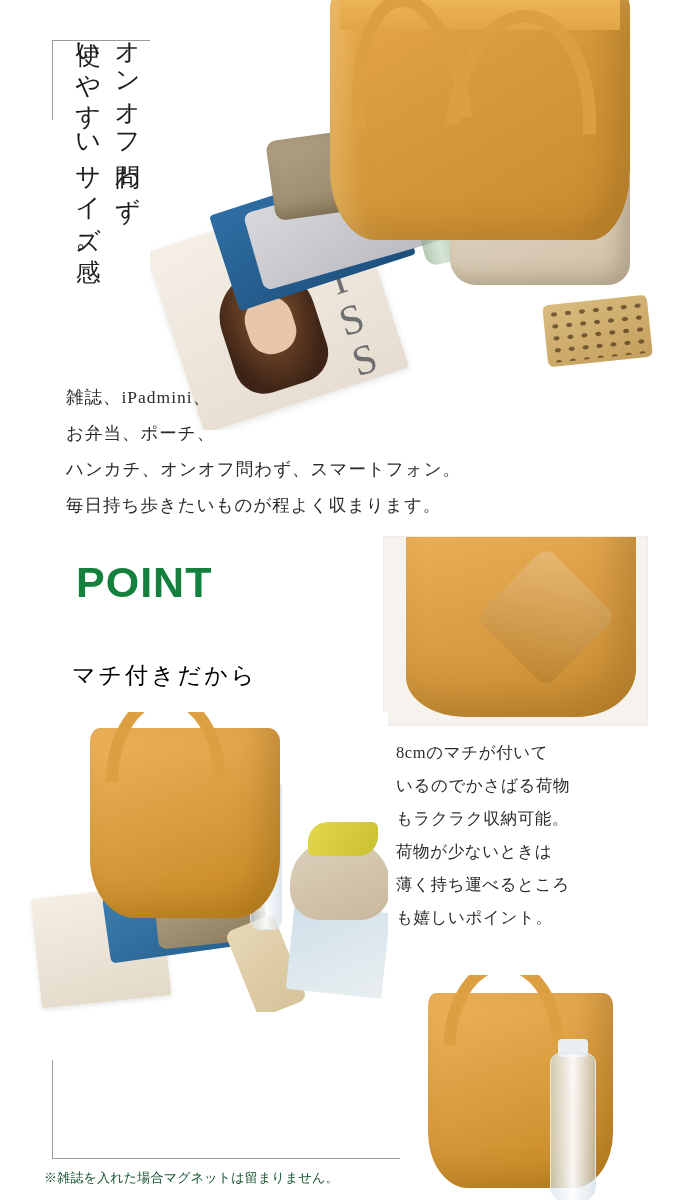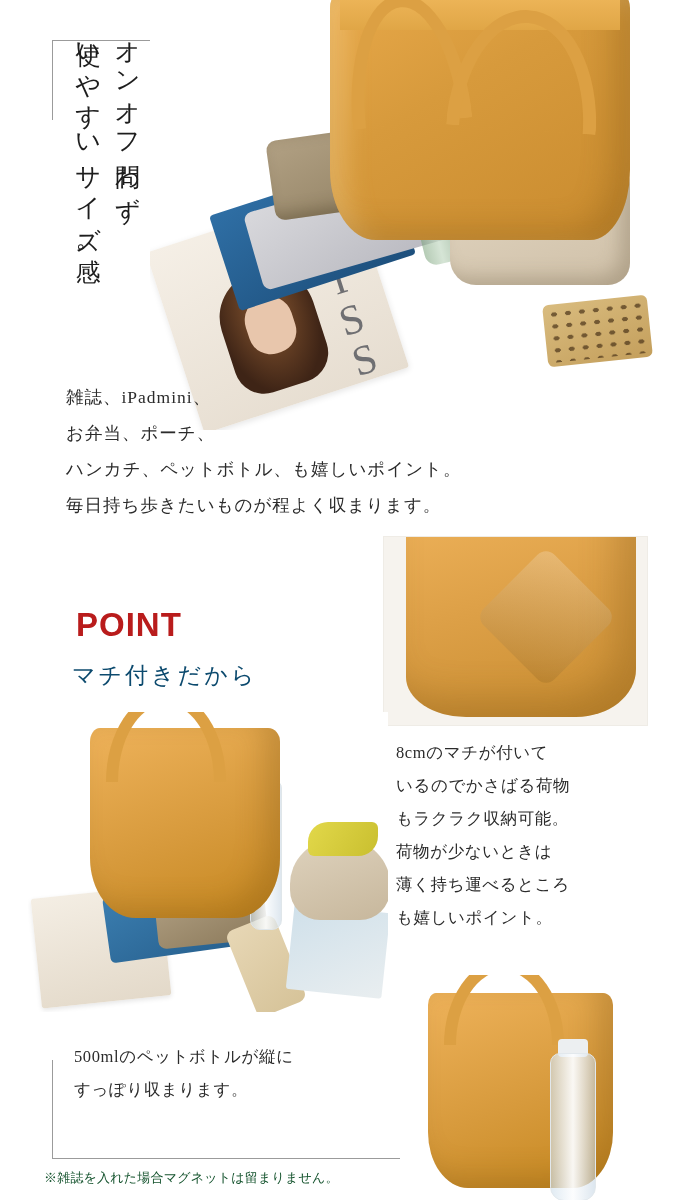--- a/index.html
+++ b/index.html
@@ -246,33 +246,32 @@
     color: #2b2b2b;
     white-space: pre-line;
   }
   #intro-list { left: 66px; top: 380px; width: 470px; }
 
   .point-title {
     position: absolute;
     left: 76px; top: 558px;
     font-family: "Liberation Sans", sans-serif;
     font-weight: bold;
-    font-size: 33px;
+    font-size: 43px;
     letter-spacing: 1px;
-    color: #b91c1c;
-    margin-top: 48px;
+    color: #15803d;
   }
   .point-sub {
     position: absolute;
     left: 72px; top: 612px; width: 320px;
     font-family: "Liberation Serif", serif;
     font-size: 23px;
     line-height: 1.85;
     letter-spacing: 3px;
-    color: #0c4a6e;
+    color: #000000;
     white-space: pre-line;
   }
   .point-sub .indent { display: inline-block; padding-left: 56px; }
 
   #gusset-text {
     left: 396px; top: 736px; width: 250px;
     font-size: 16.5px; line-height: 2.0; letter-spacing: .6px;
   }
   #bottle-text {
     left: 74px; top: 1040px; width: 340px;
@@ -315,21 +314,21 @@
     <div class="strap strap-b"></div>
   </div>
 
   <div class="vheadline">
     <div class="vcol">オンオフ問わず</div>
     <div class="vcol">使いやすいサイズ感。</div>
   </div>
 
   <div class="body-jp" id="intro-list">雑誌、iPadmini、
 お弁当、ポーチ、
-ハンカチ、ペットボトル、も嬉しいポイント。
+ハンカチ、オンオフ問わず、スマートフォン。
 毎日持ち歩きたいものが程よく収まります。</div>
 
   <div class="point-title">POINT</div>
   <div class="point-sub">
     <span>マチ付きだから</span><br>
     <span class="indent">たっぷり収納。</span>
   </div>
 
   <div class="photo" id="closeup">
     <div class="cu-bag">
@@ -357,18 +356,16 @@
 薄く持ち運べるところ
 も嬉しいポイント。</div>
 
   <div class="photo" id="rightphoto">
     <div class="rp-bag"></div>
     <div class="rp-strap"></div>
     <div class="rp-bottle-cap"></div>
     <div class="rp-bottle"></div>
   </div>
 
-  <div class="body-jp" id="bottle-text">500mlのペットボトルが縦に
-すっぽり収まります。</div>
 
   <div class="body-jp" id="note-text">※雑誌を入れた場合マグネットは留まりません。</div>
 
 </div>
 
 </body></html>

